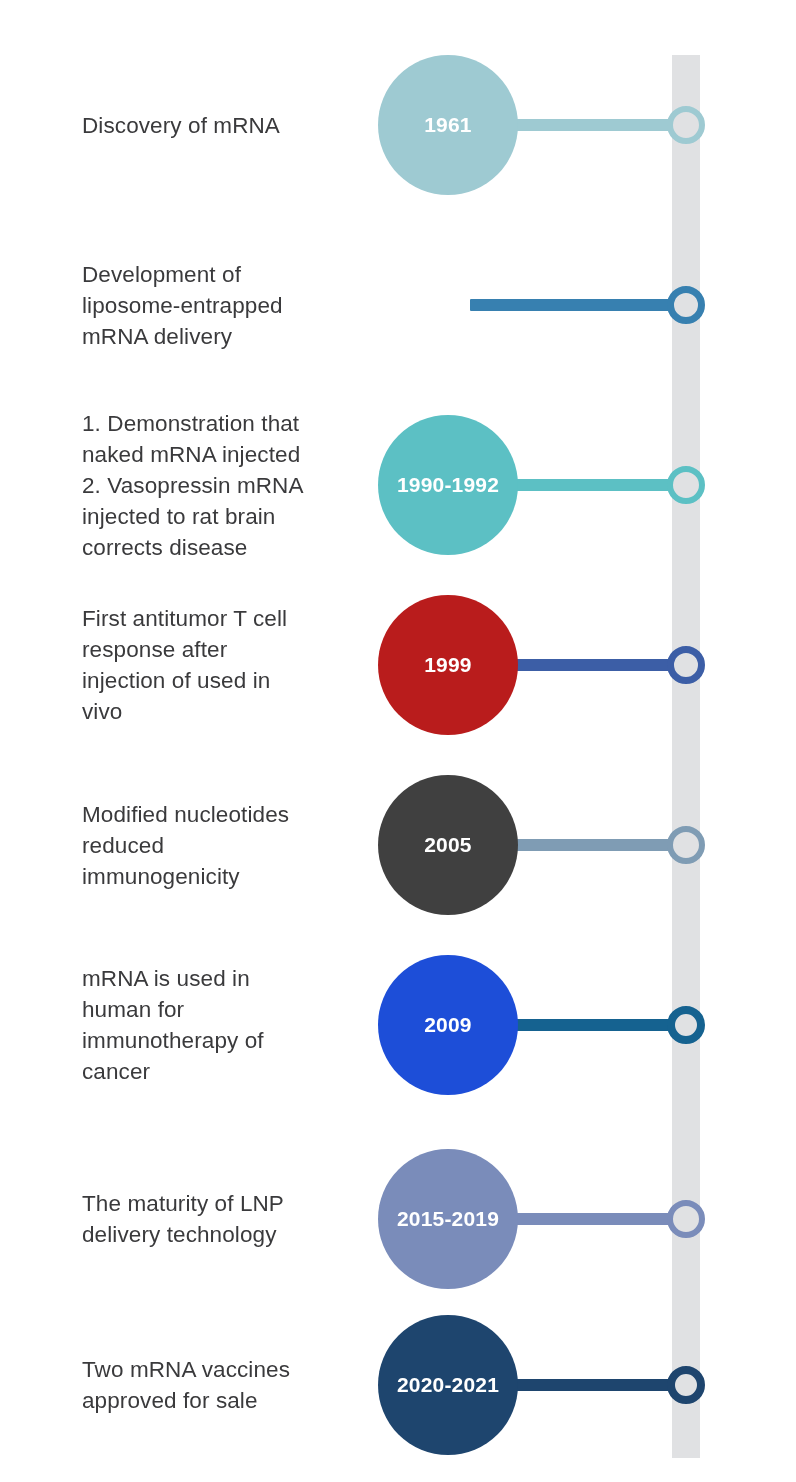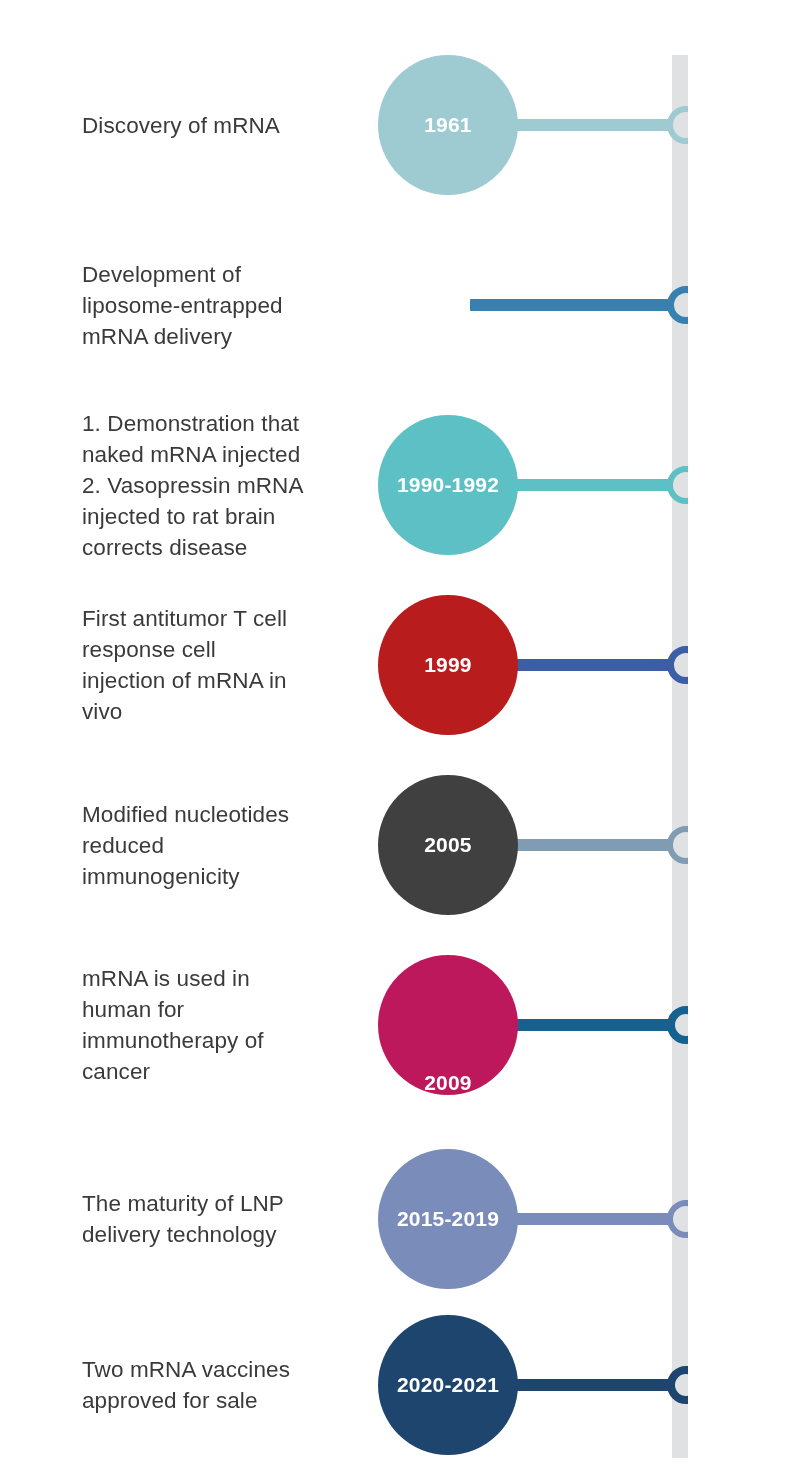--- a/index.html
+++ b/index.html
@@ -6,21 +6,21 @@
     margin: 0;
     padding: 0;
     background: #ffffff;
   }
   body {
     font-family: "Liberation Sans", sans-serif;
   }
 
   #timeline-figure {
     position: relative;
-    width: 688px;
+    width: 796px;
     height: 1482px;
     background: #ffffff;
     overflow: hidden;
   }
 
   
   .spine {
     position: absolute;
     left: 672px;
     top: 55px;
@@ -134,22 +134,22 @@
         </div>
         <div class="tl-connector" style="background: rgb(92, 192, 196);"></div>
         <div class="tl-bubble" style="background: rgb(92, 192, 196);">
           <span class="tl-year">1990-1992</span>
         </div>
         <div class="tl-node" style="border: 6px solid rgb(92, 192, 196); background: rgb(224, 225, 227);"></div>
       </div>
       <div class="tl-row" style="top: 575px;">
         <div class="tl-label">
           <div class="tl-label-line">First antitumor T cell</div>
-          <div class="tl-label-line">response cell</div>
-          <div class="tl-label-line">injection of mRNA in</div>
+          <div class="tl-label-line">response after</div>
+          <div class="tl-label-line">injection of used in</div>
           <div class="tl-label-line">vivo</div>
         </div>
         <div class="tl-connector" style="background: rgb(60, 94, 166);"></div>
         <div class="tl-bubble" style="background: #b91c1c;">
           <span class="tl-year">1999</span>
         </div>
         <div class="tl-node" style="border: 7px solid rgb(60, 94, 166); background: rgb(224, 225, 227);"></div>
       </div>
       <div class="tl-row" style="top: 755px;">
         <div class="tl-label">
@@ -164,21 +164,21 @@
         <div class="tl-node" style="border: 6px solid rgb(127, 156, 180); background: rgb(224, 225, 227);"></div>
       </div>
       <div class="tl-row" style="top: 935px;">
         <div class="tl-label">
           <div class="tl-label-line">mRNA is used in</div>
           <div class="tl-label-line">human for</div>
           <div class="tl-label-line">immunotherapy of</div>
           <div class="tl-label-line">cancer</div>
         </div>
         <div class="tl-connector" style="background: rgb(21, 98, 144);"></div>
-        <div class="tl-bubble" style="background: #be185d; align-items: flex-end;">
+        <div class="tl-bubble" style="background: #1d4ed8;">
           <span class="tl-year">2009</span>
         </div>
         <div class="tl-node" style="border: 8px solid rgb(21, 98, 144); background: rgb(224, 225, 227);"></div>
       </div>
       <div class="tl-row" style="top: 1129px; padding-left: 8px;">
         <div class="tl-label">
           <div class="tl-label-line">The maturity of LNP</div>
           <div class="tl-label-line">delivery technology</div>
         </div>
         <div class="tl-connector" style="background: rgb(122, 140, 186);"></div>

